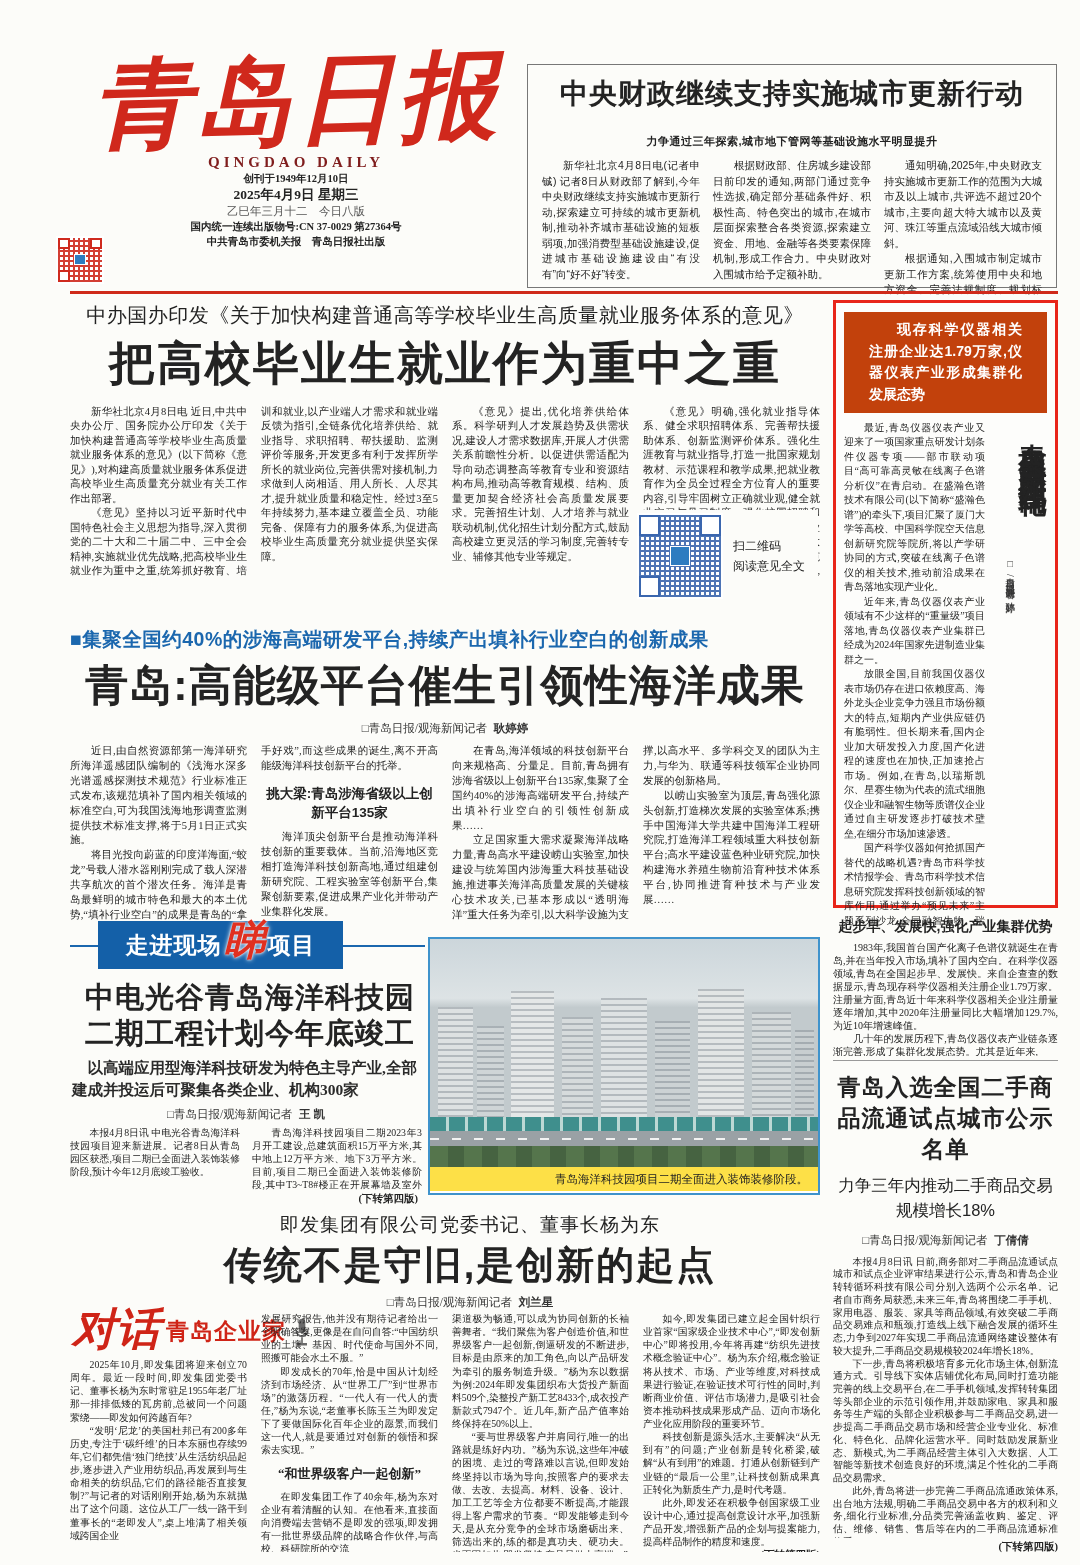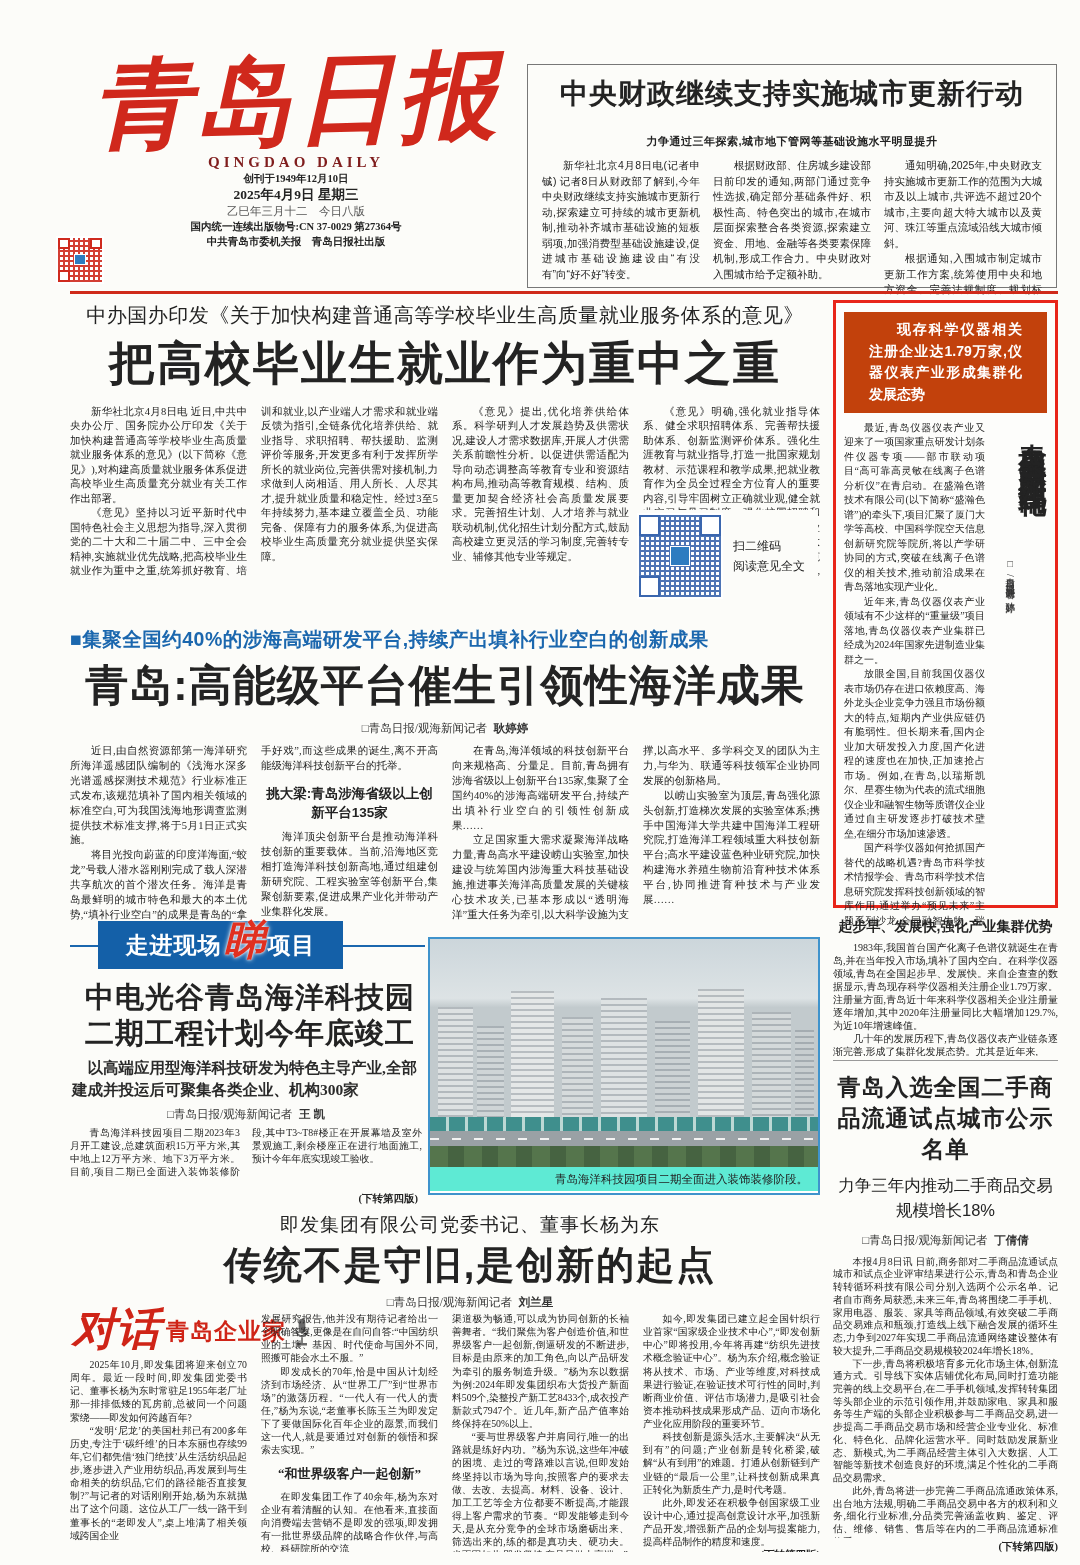--- a/index.html
+++ b/index.html
@@ -111,21 +111,21 @@
     column-count:2; column-gap:12px; font-size:9.8px; line-height:1.32; text-align:justify; }
   .project .jump { position:absolute; right:402px; bottom:2px; }
 
   .photobox { position:absolute; left:358px; top:32px; width:392px; height:258px;
     border:2px solid #3f93cc; background:#fff; }
   .photo { position:relative; width:100%; height:228px; overflow:hidden;
     background:linear-gradient(#ccd6db 0%, #dde3e5 26%, #c2cacd 30%); }
   .tw { position:absolute; background-image:repeating-linear-gradient(rgba(80,92,104,.30) 0 2px, transparent 2px 6px); }
   .strip { position:absolute; left:0; width:100%; }
   .caption { height:24px; display:flex; align-items:center; justify-content:flex-end;
-    padding-right:10px; font-size:11.5px; color:#222; background:#5eead4; }
+    padding-right:10px; font-size:11.5px; color:#222; background:#fde047; }
 
   
   .ent { position:absolute; left:70px; top:1212px; width:750px; height:345px; }
   .ent-head { margin-left:120px; width:560px; text-align:center; }
   .ent-head .kicker { font-size:19px; letter-spacing:1px; }
   .ent-head h1 { font-size:38px; font-weight:900; letter-spacing:2px; margin-top:2px; }
   .ent-head .byline { margin-top:4px; }
   .dialog-logo { position:absolute; left:2px; top:80px; width:262px; height:58px;
     display:flex; align-items:flex-end; gap:6px; }
   .dialog-logo .w1 { color:#cf2417; font-weight:bold; font-style:italic; font-size:44px; line-height:.95;
@@ -267,20 +267,21 @@
       <span class="r">睇</span>
       <span class="w hl">项目</span>
     </div>
     <h1 class="hl">中电光谷青岛海洋科技园二期工程计划今年底竣工</h1>
     <h2>以高端应用型海洋科技研发为特色主导产业,全部建成并投运后可聚集各类企业、机构300家</h2>
     <div class="byline">
       <span>□青岛日报/观海新闻记者</span>
       <b>王 凯</b>
     </div>
     <div class="body">
+      <p>本报4月8日讯 中电光谷青岛海洋科技园项目迎来新进展。记者8日从青岛园区获悉,项目二期已全面进入装饰装修阶段,预计今年12月底竣工验收。</p>
       <p>青岛海洋科技园项目二期2023年3月开工建设,总建筑面积15万平方米,其中地上12万平方米、地下3万平方米。目前,项目二期已全面进入装饰装修阶段,其中T3~T8#楼正在开展幕墙及室外景观施工,剩余楼座正在进行地面施工,预计今年年底实现竣工验收。</p>
 
     </div>
     <div class="jump">(下转第四版)</div>
 
     <div class="photobox">
       <div class="photo">
         <div class="tw" style="left:2%;  bottom:22%; width:9%;  height:48%; background-color:#dde1e2;"></div>
         <div class="tw" style="left:12%; bottom:22%; width:7%;  height:40%; background-color:#cfd5d7;"></div>
         <div class="tw" style="left:21%; bottom:22%; width:11%; height:55%; background-color:#e4e7e7;"></div>

